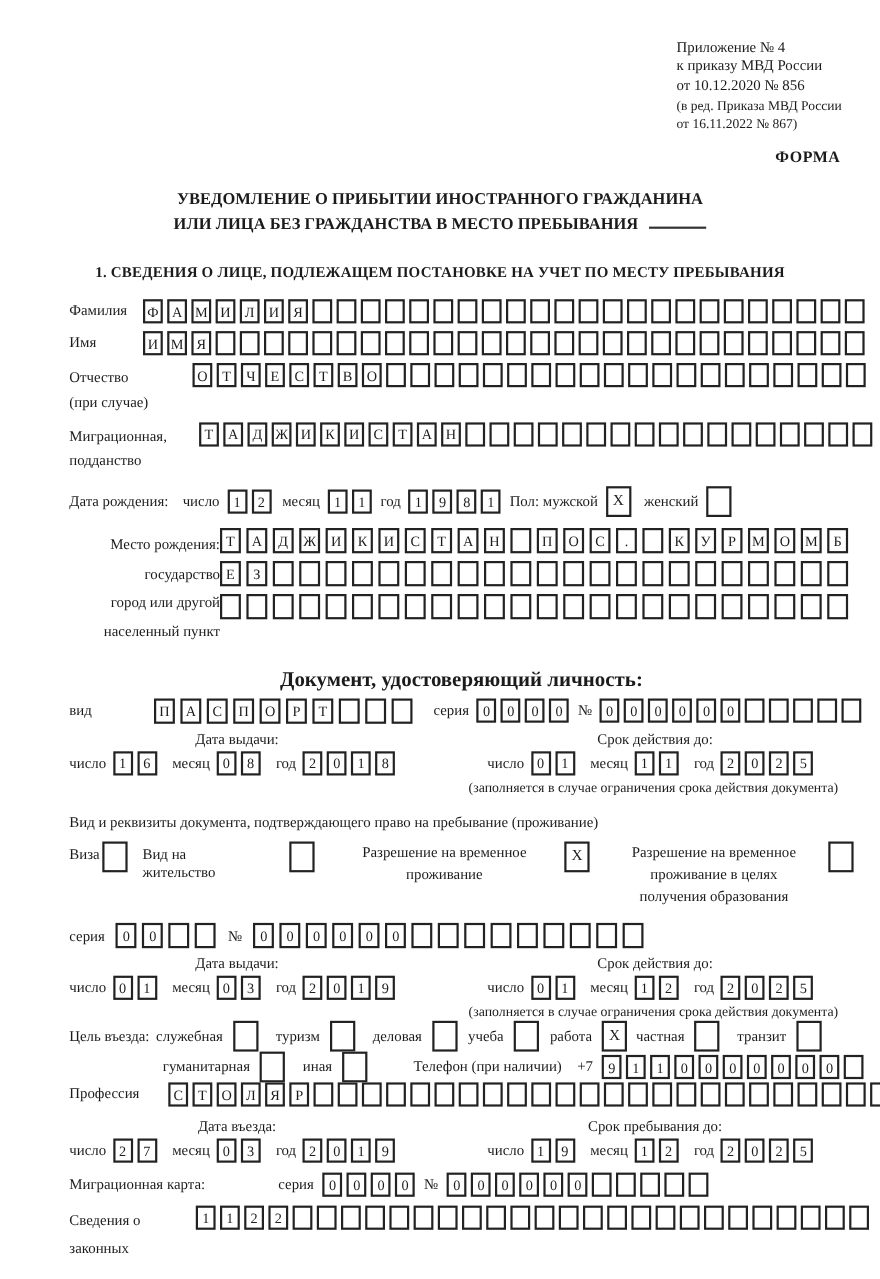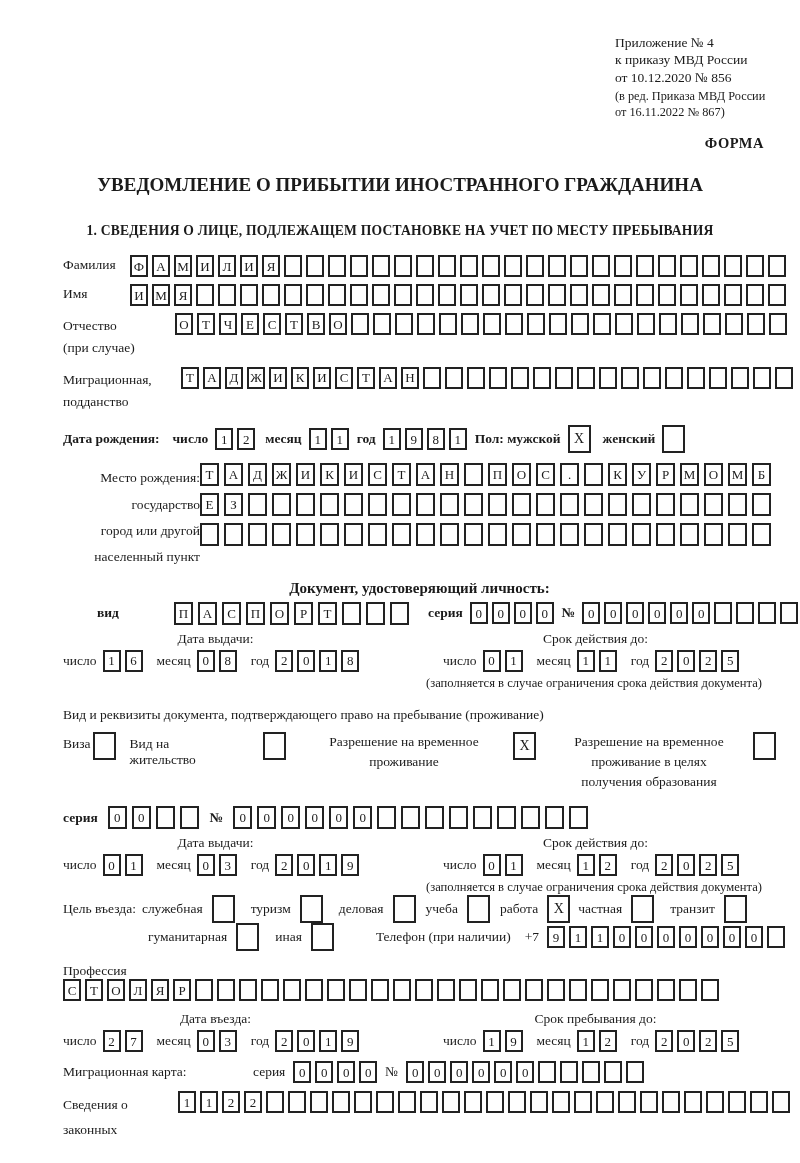--- a/index.html
+++ b/index.html
@@ -14,37 +14,37 @@
         font-size:13px;line-height:1;background:#fff;}
   .cell.wide{width:15px;height:19px;margin-right:5px;}
   .cell.cb{width:19px;height:24px;margin-right:0;font-size:14px;}
 
   
   .hdr-right{margin-left:552px;width:200px;font-size:13.5px;line-height:1.28;}
   .hdr-right .amend{font-size:12.3px;margin-top:3px;line-height:1.3;}
   .forma{text-align:right;padding-right:12px;font-weight:bold;font-size:14.5px;
          letter-spacing:.5px;margin-top:14px;}
   .bleed{margin-left:-63px;margin-right:-24px;text-align:center;}
-  .title{font-weight:bold;font-size:19px;line-height:1.55;margin-top:18px;}
+  .title{font-weight:bold;font-size:15px;line-height:1.55;margin-top:18px;}
   .blank-line{display:inline-block;width:52px;border-bottom:2.5px solid #333;
               height:12px;margin-left:10px;}
   .sect{font-weight:bold;font-size:13.6px;margin-top:24px;letter-spacing:.2px;}
 
   
   .row{display:flex;align-items:flex-start;margin-top:7px;}
   .lbl{flex:none;padding-top:2px;}
   .lblcol{flex:none;line-height:1.65;padding-top:2px;}
   .w67{width:67px;} .w77{width:77px;} .w112{width:112px;} .w118{width:118px;}
   .w137{width:137px;text-align:right;} .w115{width:115px;}
   .stack .cells{margin-bottom:7px;}
   .inl{display:flex;align-items:center;}
-  .inl .t{flex:none;margin-right:7px;font-weight:bold;}
+  .inl .t{flex:none;margin-right:7px;}
   .mt-first{margin-top:16px;}
 
-  .doc-head{font-weight:bold;text-align:center;margin-top:9px;font-size:15px;}
+  .doc-head{font-weight:bold;text-align:center;margin-top:20px;font-size:19px;}
 
   
   .dates{margin-top:6px;}
   .dates-h{display:flex;font-size:13.5px;}
   .dates-h .h1{width:305px;text-align:center;}
   .dates-h .sp{width:75px;}
   .dates-h .h2{width:305px;text-align:center;}
   .dates-c{display:flex;align-items:center;margin-top:3px;}
   .dg{display:flex;align-items:center;width:305px;}
   .dg .t{margin-right:6px;}
@@ -84,20 +84,21 @@
     <div class="amend">
       <div>(в ред. Приказа МВД России</div>
       <div>от 16.11.2022 № 867)</div>
     </div>
   </div>
   <div class="forma">ФОРМА</div>
 
   <div class="bleed">
     <div class="title">
       <div>УВЕДОМЛЕНИЕ О ПРИБЫТИИ ИНОСТРАННОГО ГРАЖДАНИНА</div>
+      <div><span>ИЛИ ЛИЦА БЕЗ ГРАЖДАНСТВА В МЕСТО ПРЕБЫВАНИЯ</span><span class="blank-line"></span></div>
     </div>
     <div class="sect">1. СВЕДЕНИЯ О ЛИЦЕ, ПОДЛЕЖАЩЕМ ПОСТАНОВКЕ НА УЧЕТ ПО МЕСТУ ПРЕБЫВАНИЯ</div>
   </div>
 
   <div class="row mt-first">
     <div class="lbl w67">Фамилия</div>
     <div class="cells">
         <span class="cell">Ф</span>
         <span class="cell">А</span>
         <span class="cell">М</span>
@@ -355,21 +356,21 @@
           <span class="cell wide"></span>
           <span class="cell wide"></span>
           <span class="cell wide"></span>
         </div>
     </div>
   </div>
 
   <div class="doc-head">Документ, удостоверяющий личность:</div>
 
   <div class="row inl" style="margin-top:5px;">
-    <span class="t w77" style="margin-right:0;margin-left:34px;">вид</span>
+    <span class="t w77" style="margin-right:0;">вид</span>
     <span class="cells">
         <span class="cell wide">П</span>
         <span class="cell wide">А</span>
         <span class="cell wide">С</span>
         <span class="cell wide">П</span>
         <span class="cell wide">О</span>
         <span class="cell wide">Р</span>
         <span class="cell wide">Т</span>
         <span class="cell wide"></span>
         <span class="cell wide"></span>
@@ -614,21 +615,21 @@
           <span class="cell">0</span>
           <span class="cell">0</span>
           <span class="cell">0</span>
           <span class="cell">0</span>
           <span class="cell">0</span>
           <span class="cell"></span>
         </span>
     </span>
   </div>
 
-  <div class="row" style="margin-top:10px;flex-direction:column;">
+  <div class="row" style="margin-top:0;">
     <div class="lbl" style="width:90px;">Профессия</div>
     <div class="cells">
         <span class="cell">С</span>
         <span class="cell">Т</span>
         <span class="cell">О</span>
         <span class="cell">Л</span>
         <span class="cell">Я</span>
         <span class="cell">Р</span>
         <span class="cell"></span>
         <span class="cell"></span>

